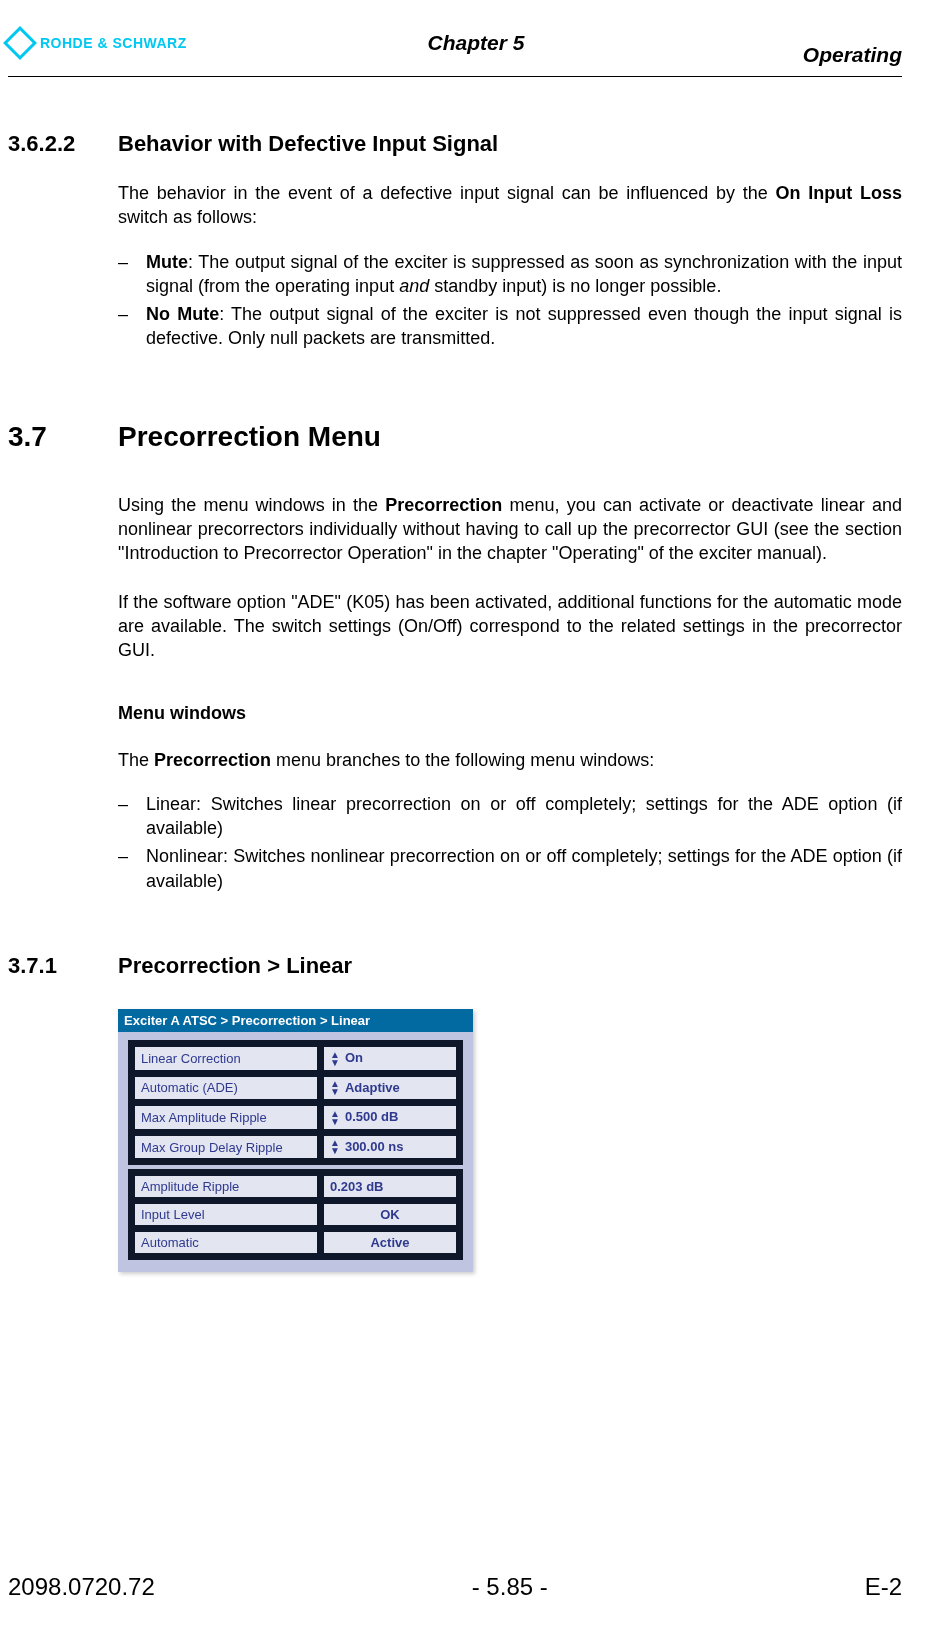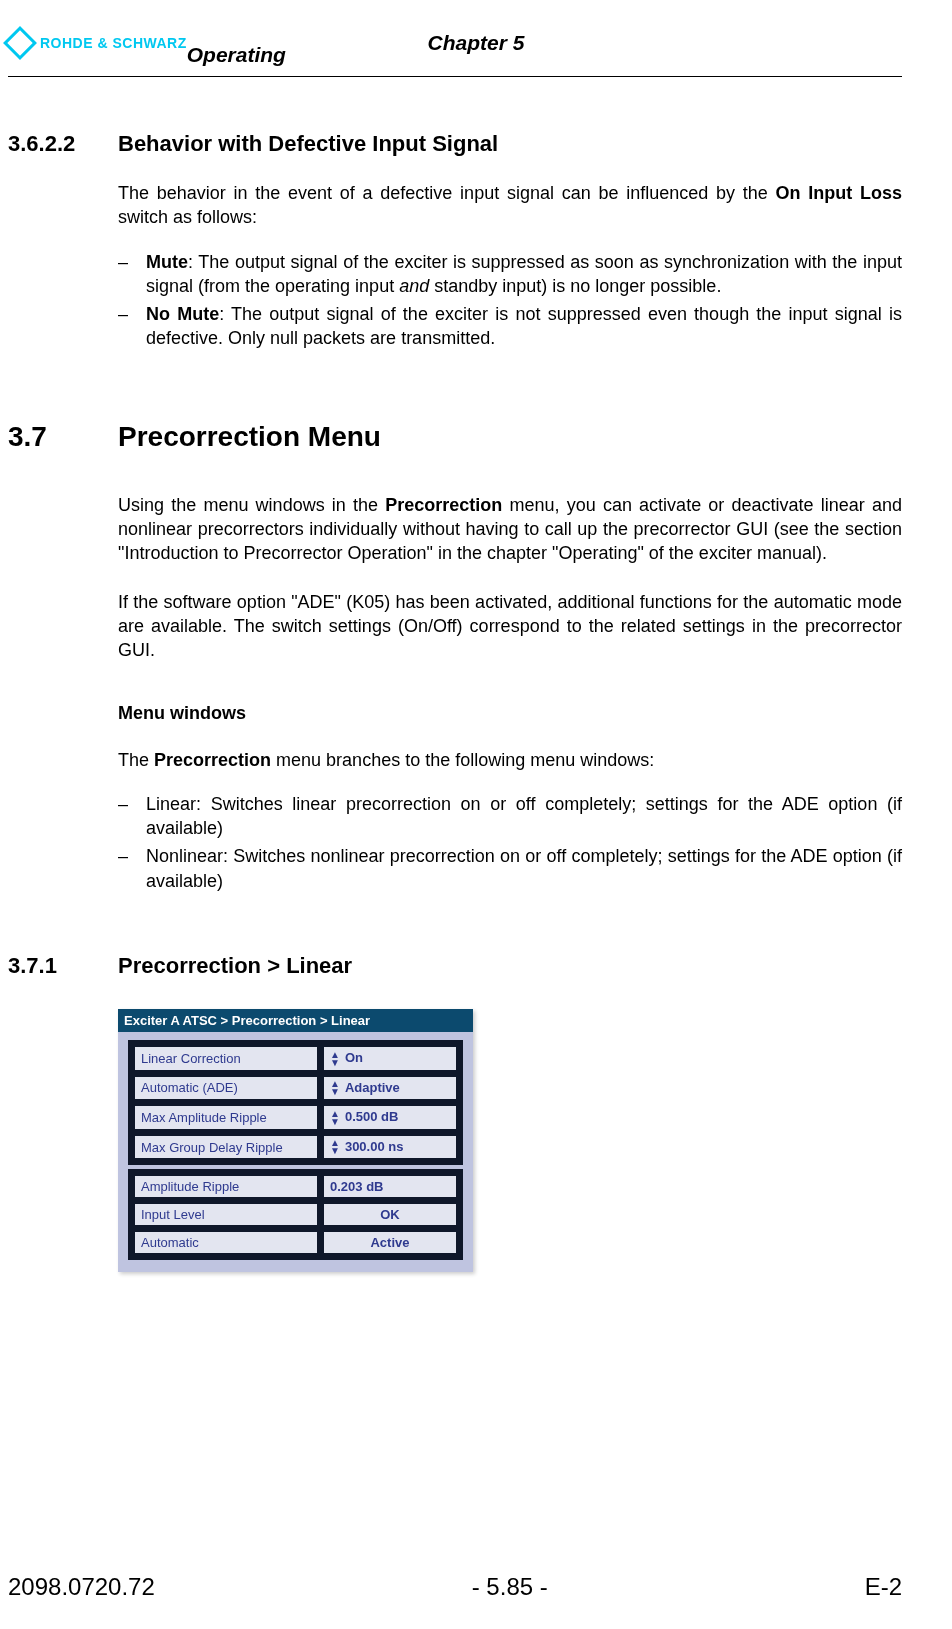--- a/index.html
+++ b/index.html
@@ -12,20 +12,21 @@
     position: relative;
     color: #000;
     font-size: 18px;
   }
   .page {
     padding: 18px 50px 0 8px;
   }
   .header {
     display: flex;
     align-items: center;
+    justify-content: space-between;
     padding-bottom: 5px;
   }
   .logo {
     display: flex;
     align-items: center;
     color: #00c8f0;
     font-weight: bold;
     font-size: 14px;
     letter-spacing: 0.5px;
   }
@@ -113,21 +114,21 @@
   }
   .figure {
     margin-left: 110px;
     margin-top: 30px;
     width: 355px;
     box-shadow: 2px 2px 4px rgba(0,0,0,0.2);
     background: #bfc4e0;
     padding: 0 0 10px 0;
   }
   .figure-title {
-    background: #0c4a6e;
+    background: #0369a1;
     color: #fff;
     font-family: Verdana, Arial, sans-serif;
     font-size: 13px;
     font-weight: bold;
     padding: 4px 6px;
   }
   .figure-inner {
     padding: 8px 10px 2px 10px;
   }
   table.panel {

